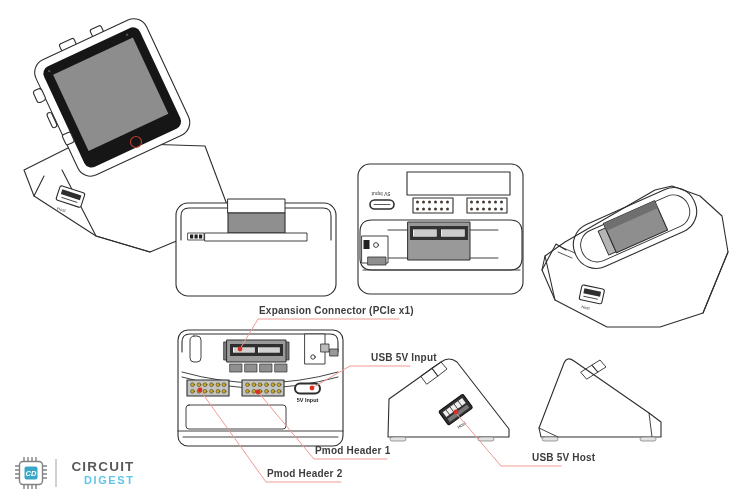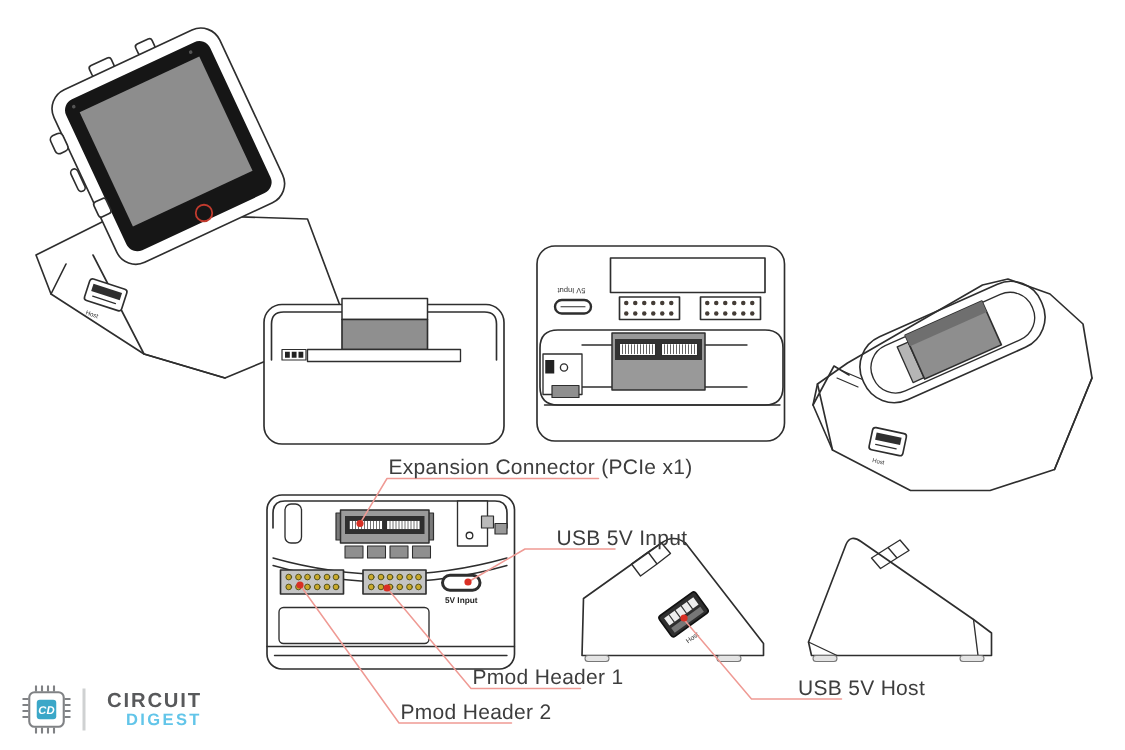--- a/index.html
+++ b/index.html
@@ -1,19 +1,19 @@
 <!DOCTYPE html>
 <html><head>
 <meta charset="utf-8">
 <style>
   html,body{margin:0;padding:0;background:#fff;}
   #page{position:relative;width:750px;height:500px;background:#ffffff;overflow:hidden;
         font-family:"Liberation Sans",sans-serif;}
   svg{position:absolute;left:0;top:0;}
-  .callout{position:absolute;font-size:14px;font-weight:400;color:#3d3d3d;
+  .callout{position:absolute;font-size:10px;font-weight:700;color:#3d3d3d;
            letter-spacing:.2px;white-space:nowrap;line-height:12px;}
   .logo{position:absolute;left:14px;top:456px;display:flex;align-items:center;gap:7px;text-align:right;}
   .logo-divider{width:2px;height:28px;background:#cfd1d2;}
   .logo-text{display:flex;flex-direction:column;line-height:1;}
   .logo-line1{font-size:13.5px;font-weight:800;color:#58595b;letter-spacing:1.2px;}
   .logo-line2{font-size:11px;font-weight:700;color:#62c5e9;letter-spacing:1.6px;margin-top:2px;margin-left:20px;}
   text{font-family:"Liberation Sans",sans-serif;}
 </style>
 </head>
 <body>

